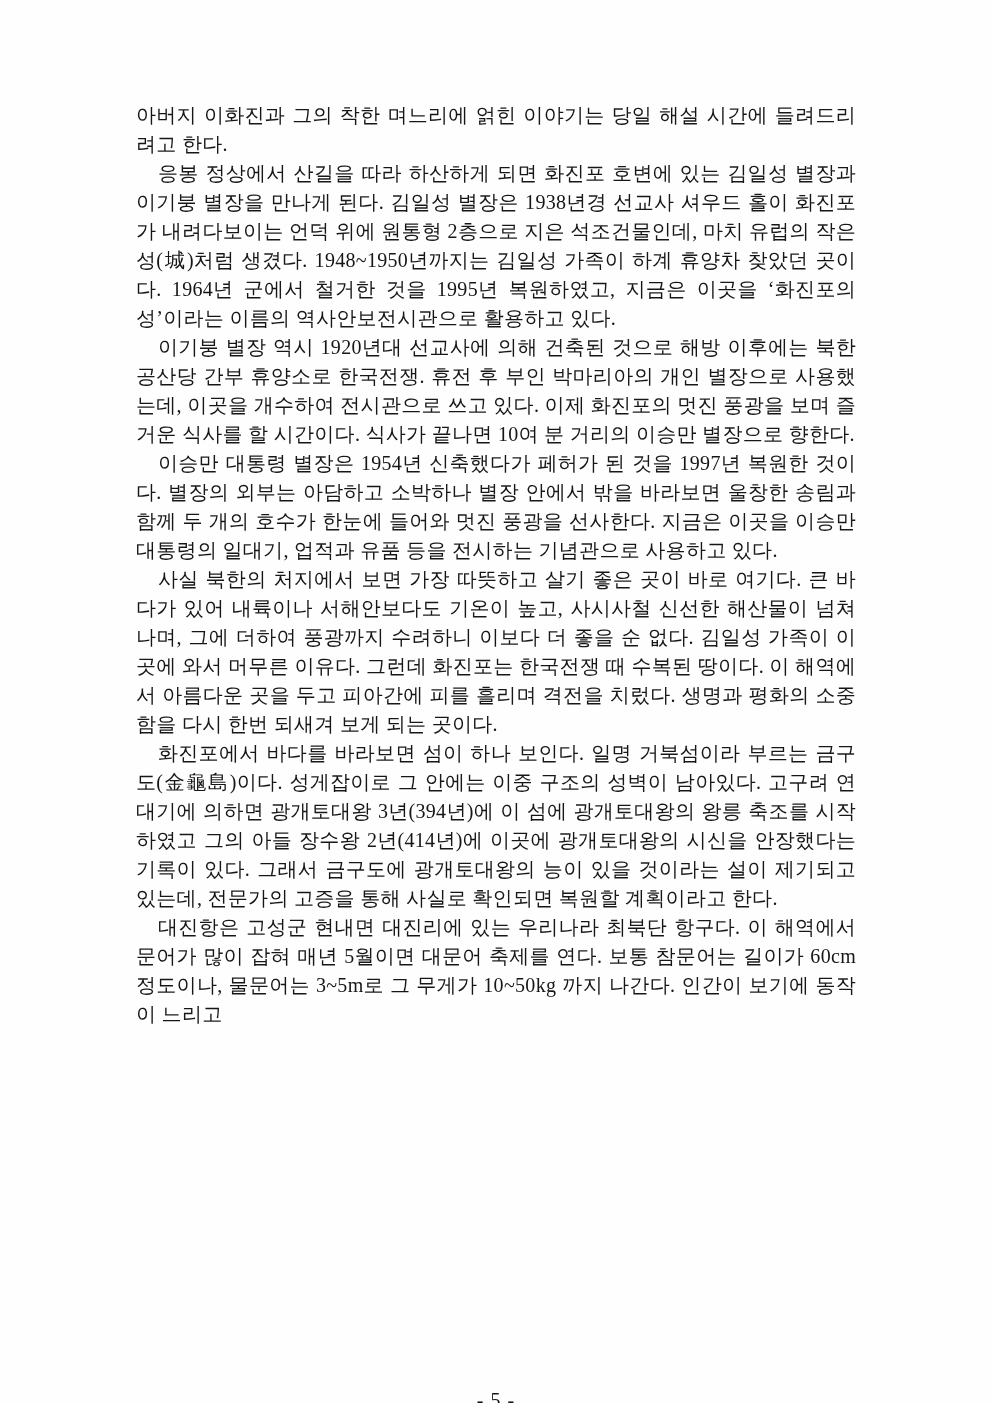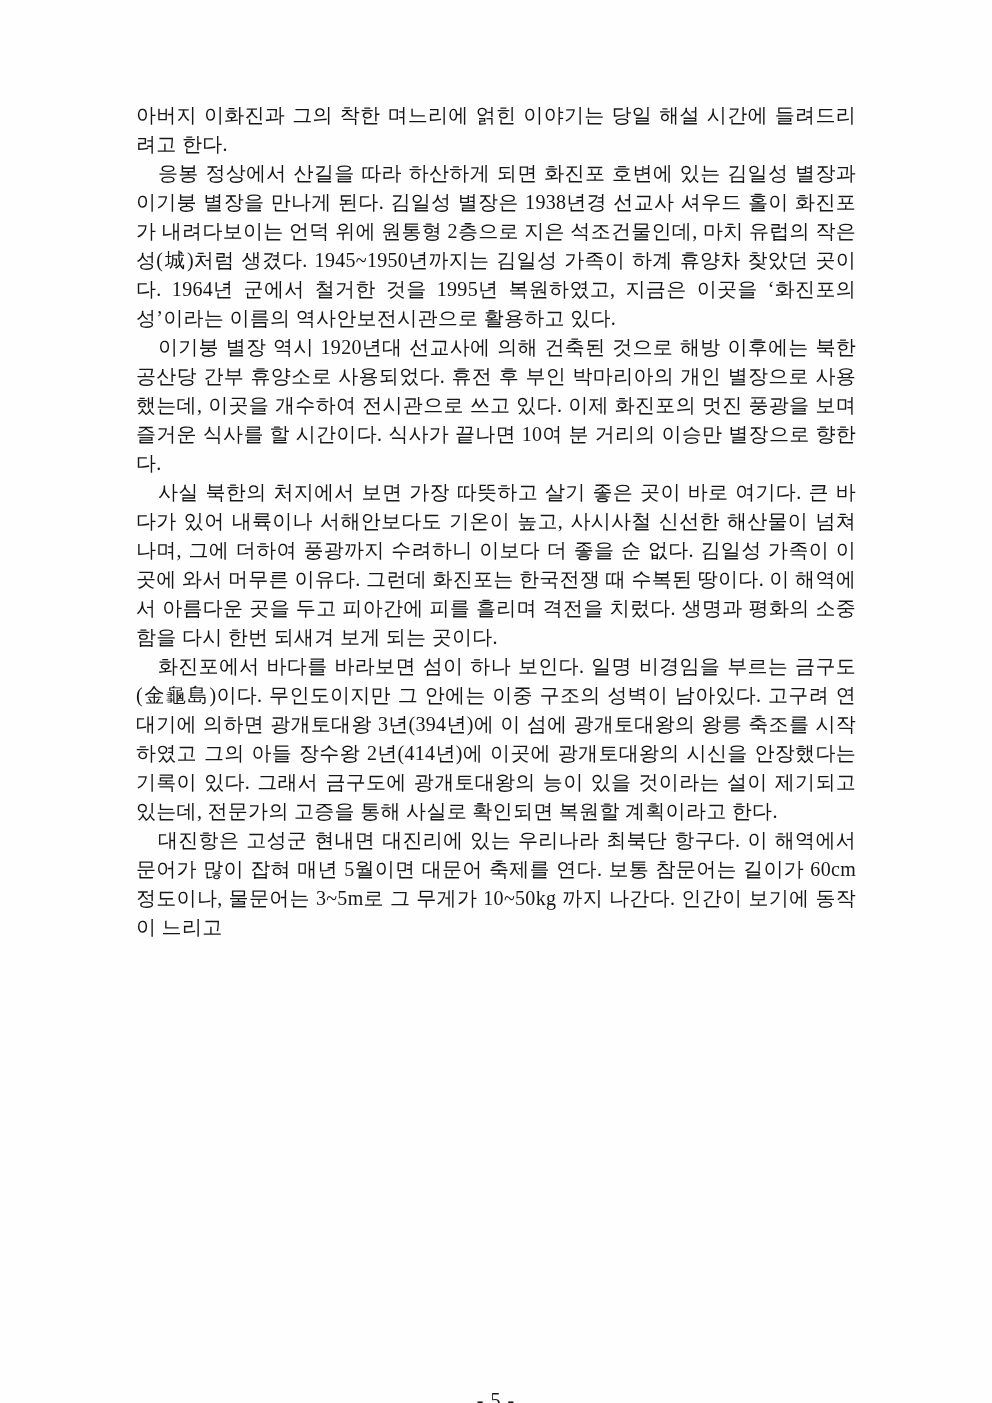--- a/index.html
+++ b/index.html
@@ -50,22 +50,23 @@
     letter-spacing: 1px;
   }
 </style>
 </head>
 <body>
 
 <div class="page">
 
   <div class="content">
     <p>아버지 이화진과 그의 착한 며느리에 얽힌 이야기는 당일 해설 시간에 들려드리려고 한다.</p>
-    <p class="indent">응봉 정상에서 산길을 따라 하산하게 되면 화진포 호변에 있는 김일성 별장과 이기붕 별장을 만나게 된다. 김일성 별장은 1938년경 선교사 셔우드 홀이 화진포가 내려다보이는 언덕 위에 원통형 2층으로 지은 석조건물인데, 마치 유럽의 작은 성(城)처럼 생겼다. 1945~1950년까지는 김일성 가족이 하계 휴양차 찾았던 곳이다. 1964년 군에서 철거한 것을 1995년 복원하였고, 지금은 이곳을 ‘화진포의 성’이라는 이름의 역사안보전시관으로 활용하고 있다.</p>
-    <p class="indent">이기붕 별장 역시 1920년대 선교사에 의해 건축된 것으로 해방 이후에는 북한 공산당 간부 휴양소로 사용되었다. 휴전 후 부인 박마리아의 개인 별장으로 사용했는데, 이곳을 개수하여 전시관으로 쓰고 있다. 이제 화진포의 멋진 풍광을 보며 즐거운 식사를 할 시간이다. 식사가 끝나면 10여 분 거리의 이승만 별장으로 향한다.</p>
+    <p class="indent">응봉 정상에서 산길을 따라 하산하게 되면 화진포 호변에 있는 김일성 별장과 이기붕 별장을 만나게 된다. 김일성 별장은 1938년경 선교사 셔우드 홀이 화진포가 내려다보이는 언덕 위에 원통형 2층으로 지은 석조건물인데, 마치 유럽의 작은 성(城)처럼 생겼다. 1948~1950년까지는 김일성 가족이 하계 휴양차 찾았던 곳이다. 1964년 군에서 철거한 것을 1995년 복원하였고, 지금은 이곳을 ‘화진포의 성’이라는 이름의 역사안보전시관으로 활용하고 있다.</p>
+    <p class="indent">이기붕 별장 역시 1920년대 선교사에 의해 건축된 것으로 해방 이후에는 북한 공산당 간부 휴양소로 한국전쟁. 휴전 후 부인 박마리아의 개인 별장으로 사용했는데, 이곳을 개수하여 전시관으로 쓰고 있다. 이제 화진포의 멋진 풍광을 보며 즐거운 식사를 할 시간이다. 식사가 끝나면 10여 분 거리의 이승만 별장으로 향한다.</p>
+    <p class="indent">이승만 대통령 별장은 1954년 신축했다가 페허가 된 것을 1997년 복원한 것이다. 별장의 외부는 아담하고 소박하나 별장 안에서 밖을 바라보면 울창한 송림과 함께 두 개의 호수가 한눈에 들어와 멋진 풍광을 선사한다. 지금은 이곳을 이승만 대통령의 일대기, 업적과 유품 등을 전시하는 기념관으로 사용하고 있다.</p>
     <p class="indent">사실 북한의 처지에서 보면 가장 따뜻하고 살기 좋은 곳이 바로 여기다. 큰 바다가 있어 내륙이나 서해안보다도 기온이 높고, 사시사철 신선한 해산물이 넘쳐나며, 그에 더하여 풍광까지 수려하니 이보다 더 좋을 순 없다. 김일성 가족이 이곳에 와서 머무른 이유다. 그런데 화진포는 한국전쟁 때 수복된 땅이다. 이 해역에서 아름다운 곳을 두고 피아간에 피를 흘리며 격전을 치렀다. 생명과 평화의 소중함을 다시 한번 되새겨 보게 되는 곳이다.</p>
-    <p class="indent">화진포에서 바다를 바라보면 섬이 하나 보인다. 일명 비경임을 부르는 금구도(金龜島)이다. 무인도이지만 그 안에는 이중 구조의 성벽이 남아있다. 고구려 연대기에 의하면 광개토대왕 3년(394년)에 이 섬에 광개토대왕의 왕릉 축조를 시작하였고 그의 아들 장수왕 2년(414년)에 이곳에 광개토대왕의 시신을 안장했다는 기록이 있다. 그래서 금구도에 광개토대왕의 능이 있을 것이라는 설이 제기되고 있는데, 전문가의 고증을 통해 사실로 확인되면 복원할 계획이라고 한다.</p>
+    <p class="indent">화진포에서 바다를 바라보면 섬이 하나 보인다. 일명 거북섬이라 부르는 금구도(金龜島)이다. 성게잡이로 그 안에는 이중 구조의 성벽이 남아있다. 고구려 연대기에 의하면 광개토대왕 3년(394년)에 이 섬에 광개토대왕의 왕릉 축조를 시작하였고 그의 아들 장수왕 2년(414년)에 이곳에 광개토대왕의 시신을 안장했다는 기록이 있다. 그래서 금구도에 광개토대왕의 능이 있을 것이라는 설이 제기되고 있는데, 전문가의 고증을 통해 사실로 확인되면 복원할 계획이라고 한다.</p>
     <p class="indent">대진항은 고성군 현내면 대진리에 있는 우리나라 최북단 항구다. 이 해역에서 문어가 많이 잡혀 매년 5월이면 대문어 축제를 연다. 보통 참문어는 길이가 60cm 정도이나, 물문어는 3~5m로 그 무게가 10~50kg 까지 나간다. 인간이 보기에 동작이 느리고</p>
   </div>
 
   <div class="footer">- 5 -</div>
 
 </div>
 
 </body></html>

